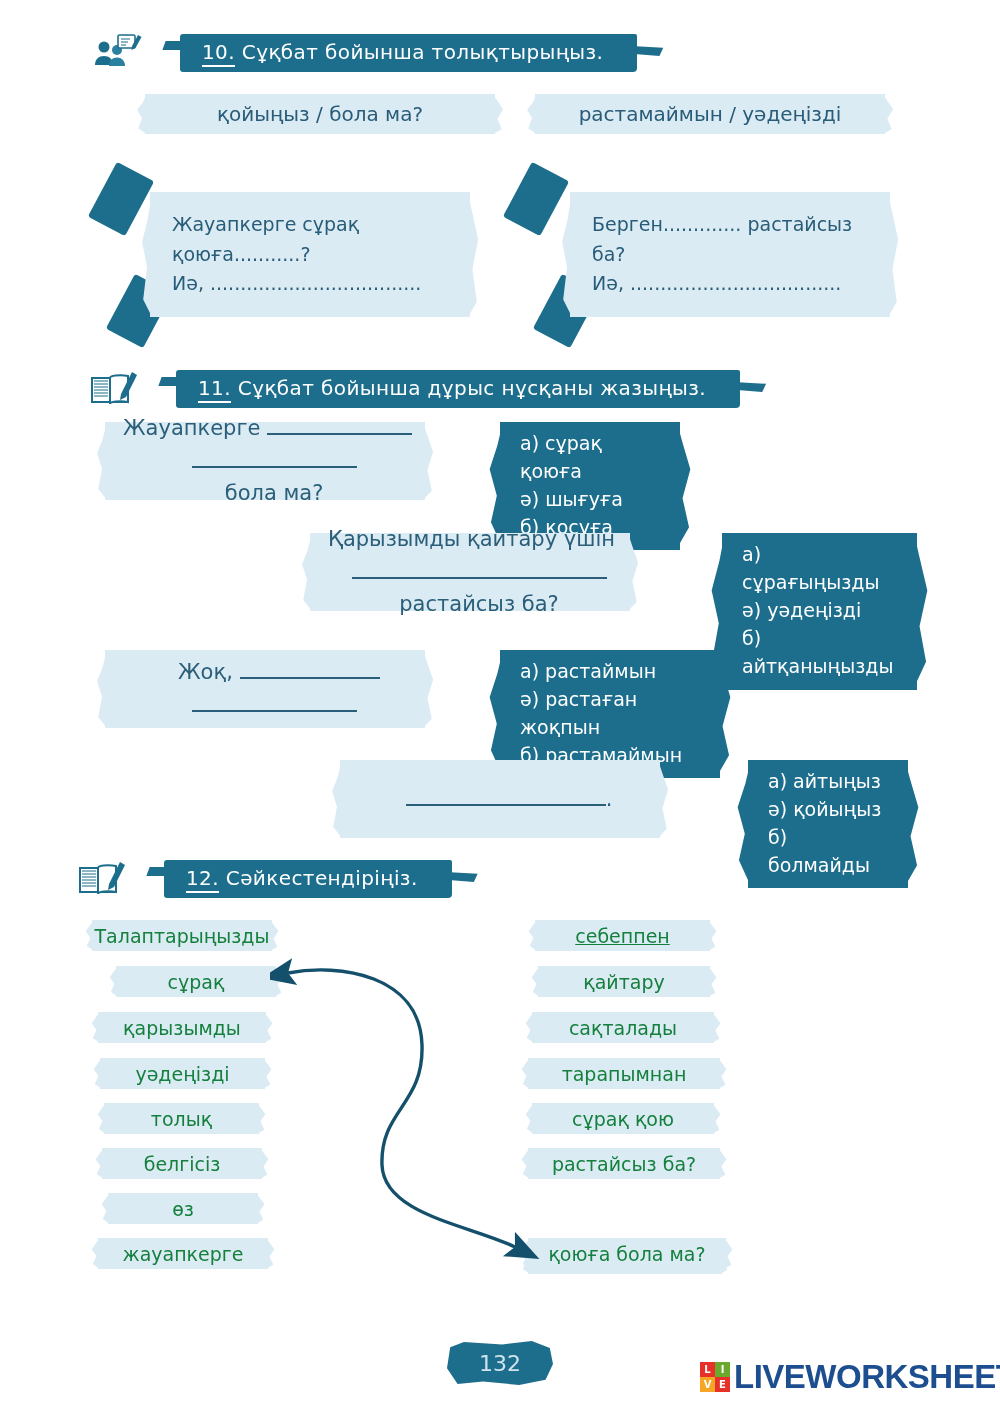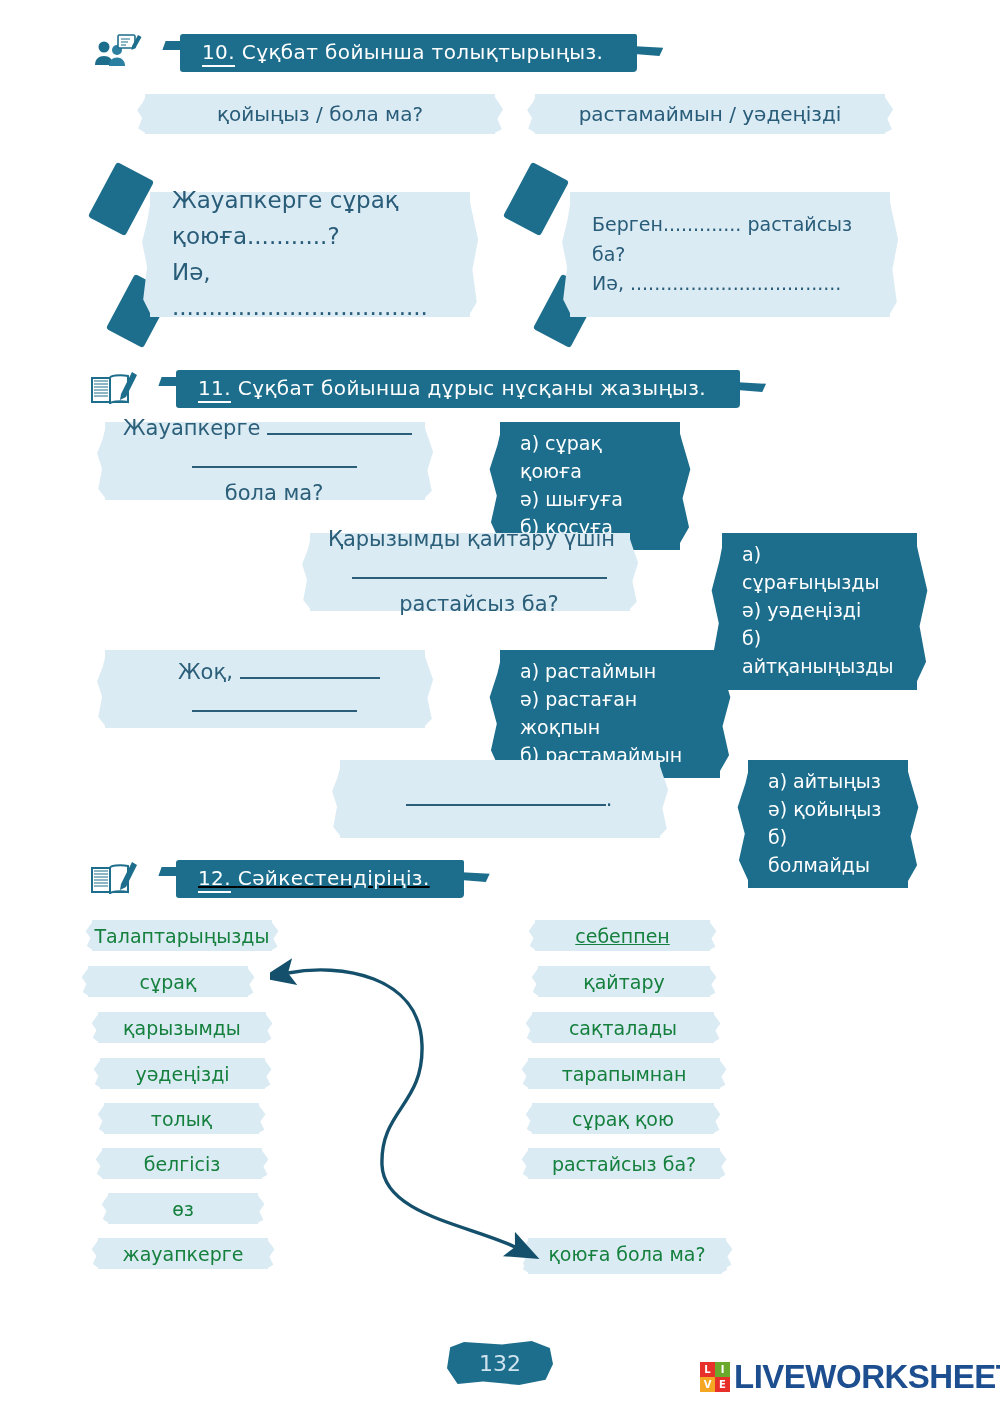--- a/index.html
+++ b/index.html
@@ -123,21 +123,21 @@
 
   <div class="bbox" style="left:535px; top:94px; width:350px; height:40px; font-size:20px;">растамаймын / уәдеңізді</div>
   <div class="bbox" style="left:145px; top:94px; width:350px; height:40px; font-size:20px;">қойыңыз / бола ма?</div>
 
   <div class="stroke" style="left:100px; top:168px; width:42px; height:62px; transform:rotate(28deg);"></div>
   <div class="stroke" style="left:118px; top:280px; width:42px; height:62px; transform:rotate(28deg);"></div>
 
   <div class="stroke" style="left:515px; top:168px; width:42px; height:62px; transform:rotate(28deg);"></div>
   <div class="stroke" style="left:545px; top:280px; width:42px; height:62px; transform:rotate(28deg);"></div>
 
-  <div class="bbox" style="left:150px; top:192px; width:320px; height:125px; font-size:23px;
+  <div class="bbox" style="left:150px; top:192px; width:320px; height:125px; font-size:19px;
        justify-content:flex-start; padding-left:22px;">
     <div style="text-align:left;">
       <div>Жауапкерге сұрақ қоюға...........?</div>
       <div>Иә, ...................................</div>
     </div>
   </div>
 
   <div class="bbox" style="left:570px; top:192px; width:320px; height:125px; font-size:19px;
        justify-content:flex-start; padding-left:22px;">
     <div style="text-align:left;">
@@ -215,38 +215,38 @@
       <div class="q-text" style="text-align:center;">
         <span class="blank" style="width:200px; height:19px;"></span><span>.</span></div>
     </div>
   </div>
   <div class="obox" style="left:748px; top:760px; width:160px;">
     <div>а) айтыңыз</div>
     <div>ә) қойыңыз</div>
     <div>б) болмайды</div>
   </div>
 
-  <div class="sec-head" style="left:88px; top:858px;text-decoration:underline;">
+  <div class="sec-head" style="left:76px; top:858px;">
     <span class="sec-icon">
       <svg viewBox="0 0 52 42" width="52" height="42">
         <path d="M4 10h18v24H4z" fill="#ffffff" stroke="#1d6e8c" stroke-width="2"></path>
         <path d="M22 10h18v24H22z" fill="#ffffff" stroke="#1d6e8c" stroke-width="2"></path>
         <path d="M6 13h14M6 16h14M6 19h14M6 22h14M6 25h14M6 28h14" stroke="#1d6e8c" stroke-width="1"></path>
         <path d="M22 10c0-2 9-4 18-2v26c-9-2-18 0-18 2z" fill="#ffffff" stroke="#1d6e8c" stroke-width="2"></path>
         <path d="M33 26l11-22 5 3-11 22-6 3z" fill="#1d6e8c"></path>
       </svg>
     </span>
     <div class="banner">
       <span class="num-underline">12.</span>
       <span>Сәйкестендіріңіз.</span>
     </div>
   </div>
 
   <div class="word" style="left:92px; top:920px; width:180px;">Талаптарыңызды</div>
-  <div class="word" style="left:88px; top:966px; width:160px;">сұрақ</div>
+  <div class="word" style="left:116px; top:966px; width:160px;">сұрақ</div>
   <div class="word" style="left:98px; top:1012px; width:168px;">қарызымды</div>
   <div class="word" style="left:100px; top:1058px; width:165px;">уәдеңізді</div>
   <div class="word" style="left:104px; top:1103px; width:155px;">толық</div>
   <div class="word" style="left:102px; top:1148px; width:160px;">белгісіз</div>
   <div class="word" style="left:108px; top:1193px; width:150px;">өз</div>
   <div class="word" style="left:98px; top:1238px; width:170px;">жауапкерге</div>
 
   <div class="word" style="left:535px; top:920px; width:175px;text-decoration:underline;">себеппен</div>
   <div class="word" style="left:538px; top:966px; width:172px;">қайтару</div>
   <div class="word" style="left:532px; top:1012px; width:182px;">сақталады</div>

